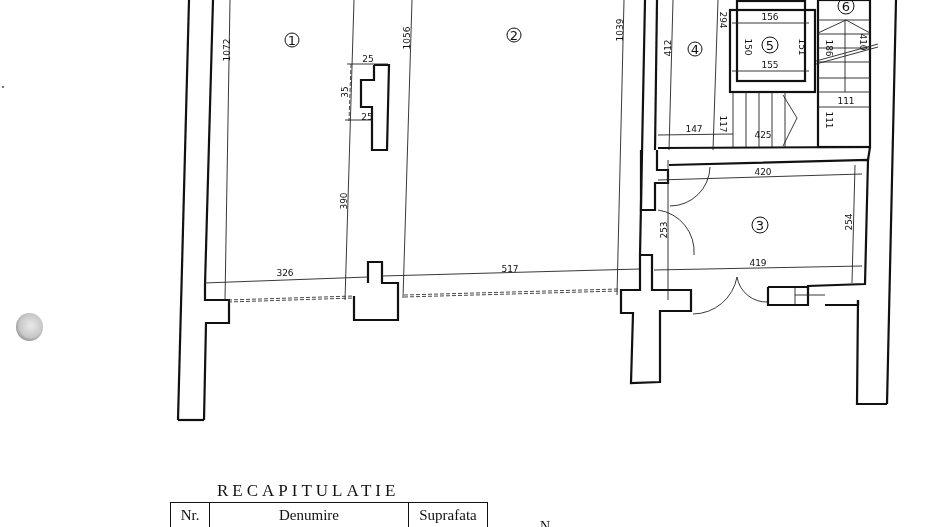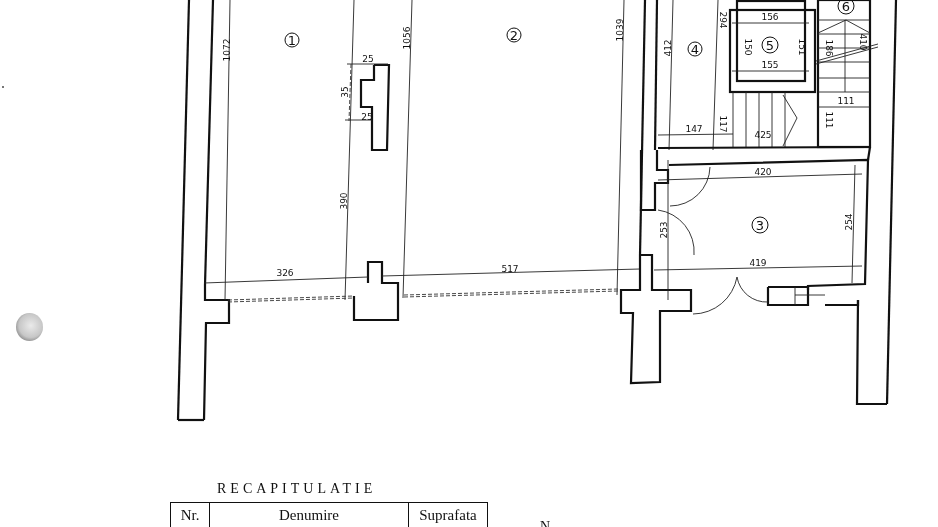--- a/index.html
+++ b/index.html
@@ -3,21 +3,21 @@
 <meta charset="utf-8">
 <style>
   html, body { margin: 0; padding: 0; background: #ffffff; }
   body { width: 938px; height: 527px; overflow: hidden; position: relative; font-family: "Liberation Serif", serif; }
   #plan { position: absolute; left: 0; top: 0; width: 938px; height: 527px; }
   .wall { fill: none; stroke: #111; stroke-width: 2.2; }
   .thin { fill: none; stroke: #222; stroke-width: 0.9; }
   .dash { fill: none; stroke: #333; stroke-width: 0.9; stroke-dasharray: 4 2; }
   .dim { font-family: "DejaVu Sans", sans-serif; font-size: 9px; fill: #111; }
   .roomnum { font-family: "DejaVu Sans", sans-serif; font-size: 13px; fill: #111; }
-  .title { position: absolute; left: 217px; top: 481px; font-size: 14px; letter-spacing: 4px; color: #111; }
+  .title { position: absolute; left: 217px; top: 481px; font-size: 17px; letter-spacing: 4px; color: #111; }
   table.recap { position: absolute; left: 170px; top: 502px; border-collapse: collapse; font-size: 15px; color: #111; }
   table.recap th { border: 1.5px solid #111; border-bottom: none; font-weight: normal; padding: 3px 4px 6px 4px; text-align: center; height: 18px; }
   .note { position: absolute; left: 540px; top: 519px; font-size: 14px; color: #111; white-space: nowrap; }
   .blot { position: absolute; left: 16px; top: 313px; width: 27px; height: 28px; border-radius: 50%;
           background: radial-gradient(circle at 55% 45%, #e6e6e6 0%, #bdbdbd 55%, #6f6f6f 80%, #444 100%); opacity: .85; }
   .speck { position: absolute; width: 2px; height: 2px; background: #777; }
 </style>
 </head>
 <body>
 

